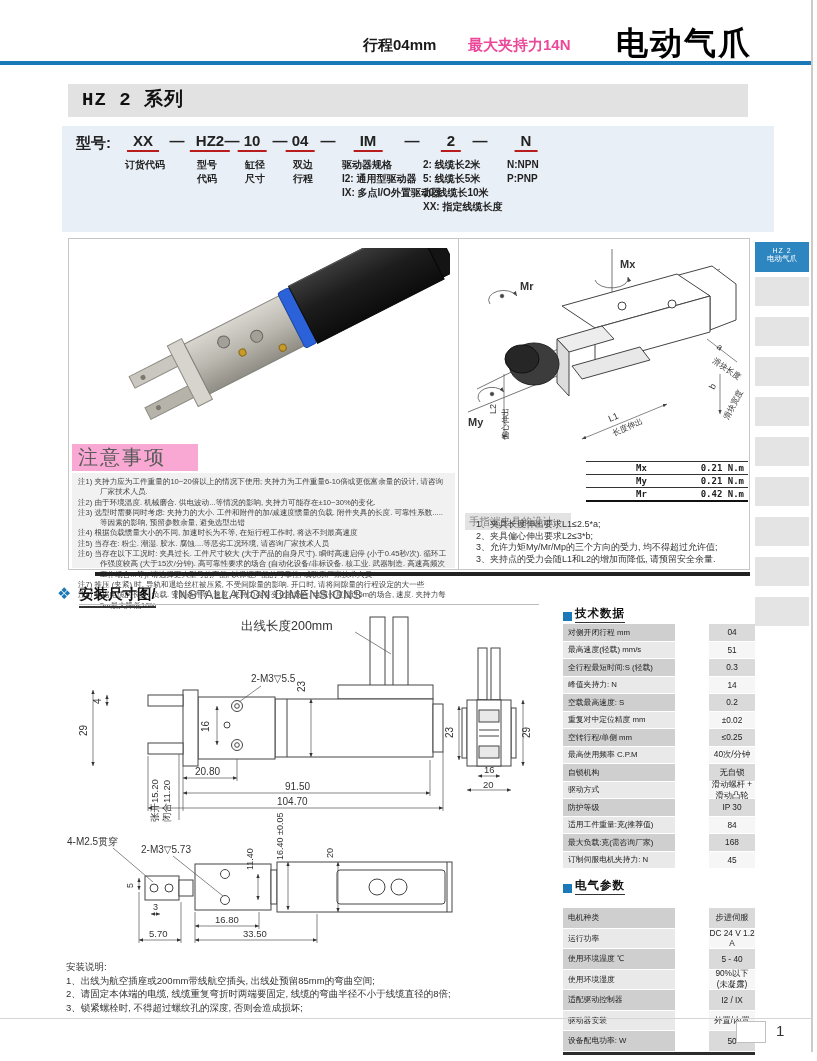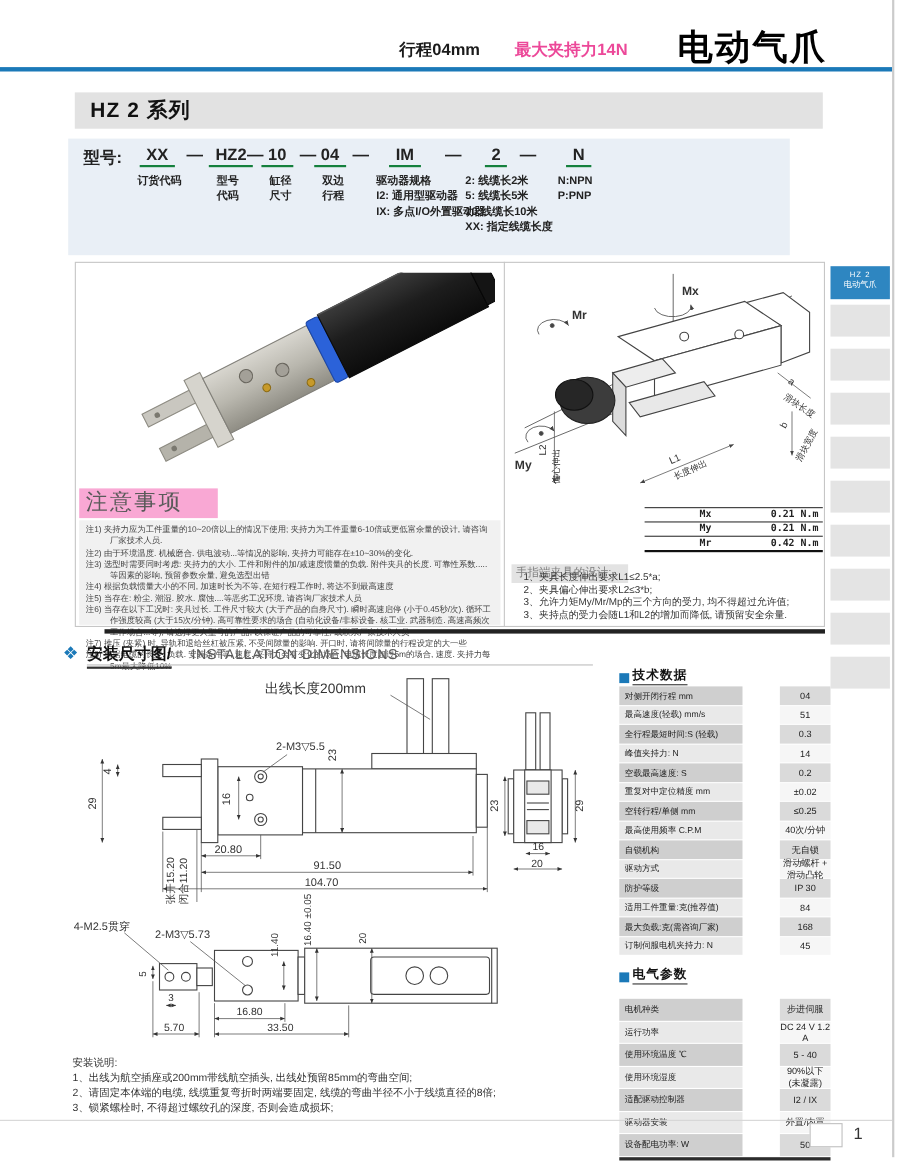--- a/index.html
+++ b/index.html
@@ -9,27 +9,27 @@
 
   
   .hdr-stroke{left:363px;top:36px;font-size:15px;font-weight:bold;color:#1a1a1a;}
   .hdr-force{left:468px;top:36px;font-size:15px;font-weight:bold;color:#ec4899;}
   .hdr-product{left:616px;top:22px;font-size:32px;font-weight:bold;color:#000;letter-spacing:2px;}
   .hdr-line{left:0;top:61px;width:811px;height:4px;background:#1b79b8;}
   .edge-strip{left:811px;top:0;width:2px;height:1052px;background:#cbcbcb;}
 
   
   .series-box{left:68px;top:84px;width:680px;height:33px;background:#e2e2e2;
-              font-family:Liberation Sans, sans-serif;font-weight:bold;font-size:19px;
+              font-family:Liberation Mono, monospace;font-weight:bold;font-size:19px;
               line-height:33px;padding-left:14px;box-sizing:border-box;color:#111;letter-spacing:1px;}
 
   
-  .model-box{left:62px;top:126px;width:656px;height:106px;background:#e9eff6;}
+  .model-box{left:62px;top:126px;width:712px;height:106px;background:#e9eff6;}
   .model-label{left:14px;top:8px;font-size:15px;font-weight:bold;}
-  .seg{top:6px;font-size:15px;font-weight:bold;border-bottom:2px solid #15803d;padding:0 6px 1px 6px;transform:translateX(-50%);}
+  .seg{top:6px;font-size:15px;font-weight:bold;border-bottom:2px solid #b91c1c;padding:0 6px 1px 6px;transform:translateX(-50%);}
   .dash{top:6px;font-size:15px;font-weight:bold;transform:translateX(-50%);}
   .desc{top:32px;font-size:10px;font-weight:bold;color:#222;line-height:14px;white-space:nowrap;}
 
   
   .gallery-box{left:68px;top:238px;width:682px;height:332px;border:1px solid #c6c6c6;box-sizing:border-box;background:#fff;}
   .gallery-divider{left:458px;top:238px;width:1px;height:332px;background:#c6c6c6;}
 
   
   .moments{left:586px;top:461px;width:162px;border-top:1.2px solid #333;
            font-family:"DejaVu Sans Mono",monospace;}

